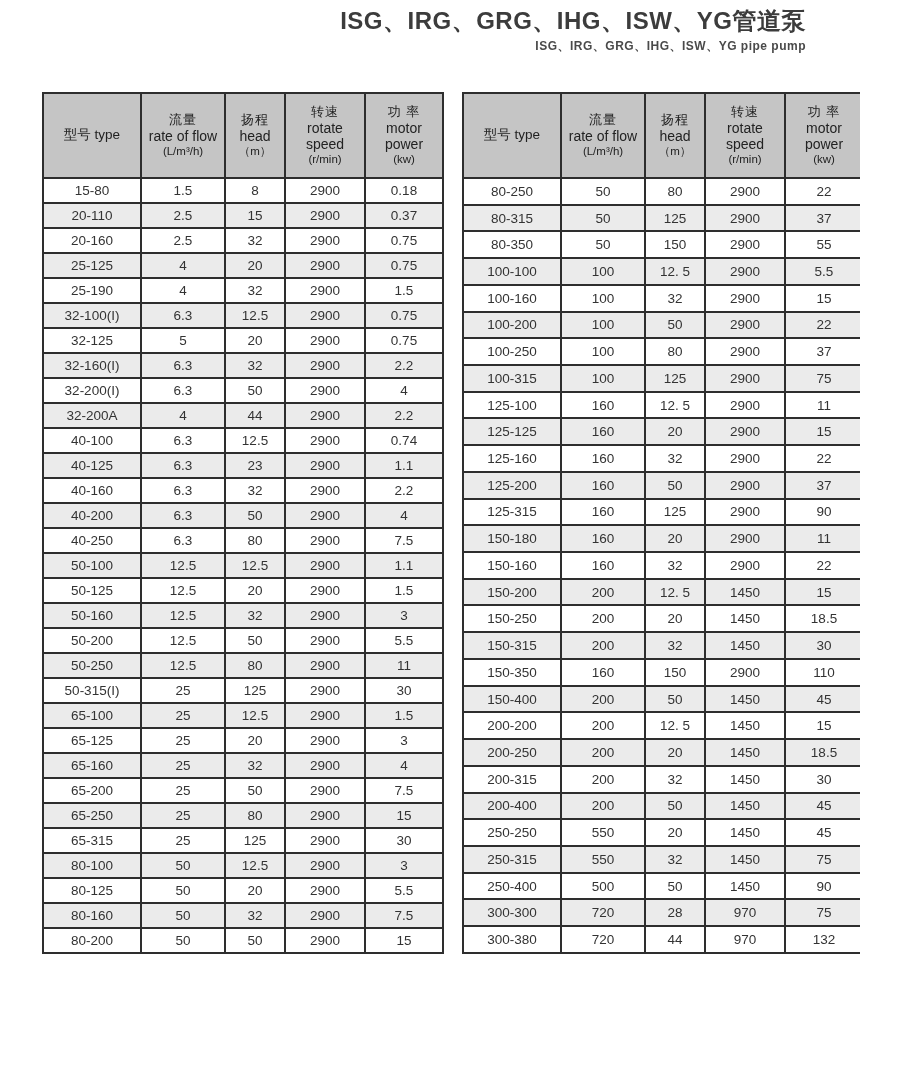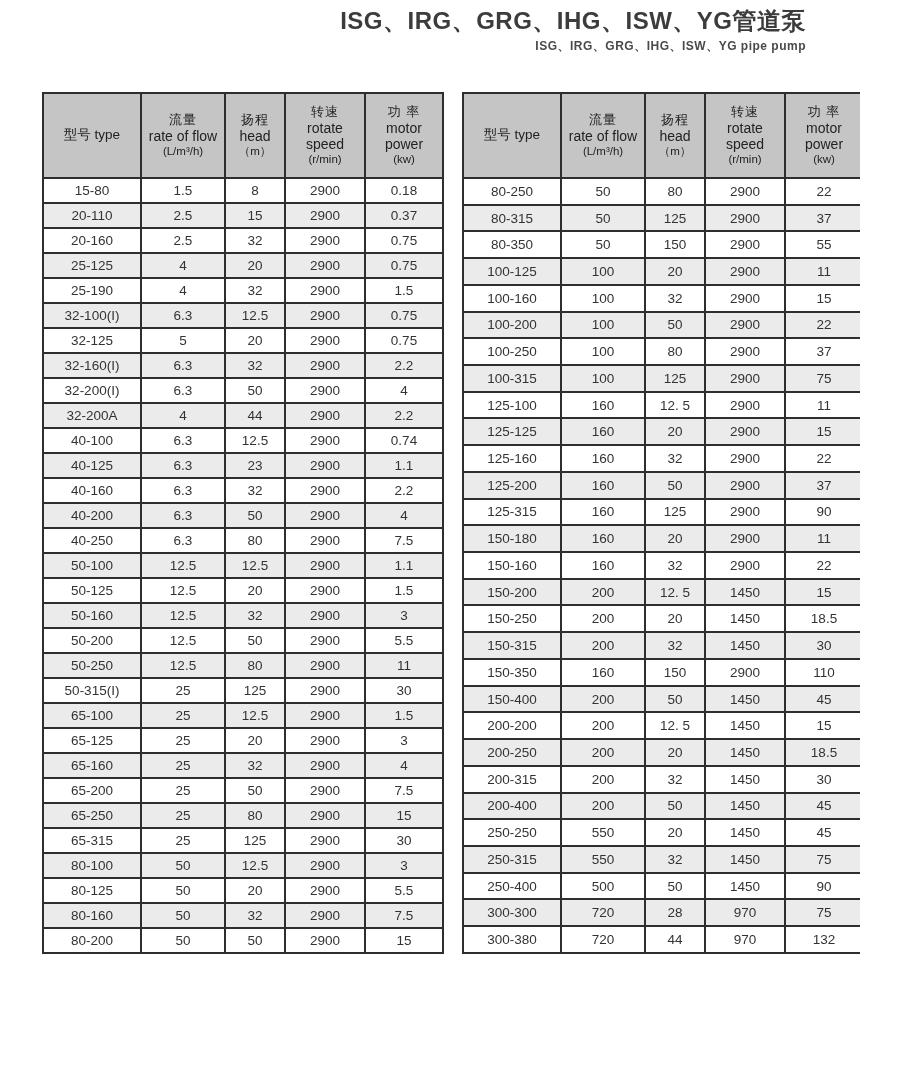--- a/index.html
+++ b/index.html
@@ -384,25 +384,25 @@
             <td>37</td>
           </tr>
           <tr>
             <td>80-350</td>
             <td>50</td>
             <td>150</td>
             <td>2900</td>
             <td>55</td>
           </tr>
           <tr>
-            <td>100-125</td>
+            <td>100-100</td>
             <td>100</td>
-            <td>20</td>
-            <td>2900</td>
-            <td>11</td>
+            <td>12. 5</td>
+            <td>2900</td>
+            <td>5.5</td>
           </tr>
           <tr>
             <td>100-160</td>
             <td>100</td>
             <td>32</td>
             <td>2900</td>
             <td>15</td>
           </tr>
           <tr>
             <td>100-200</td>

